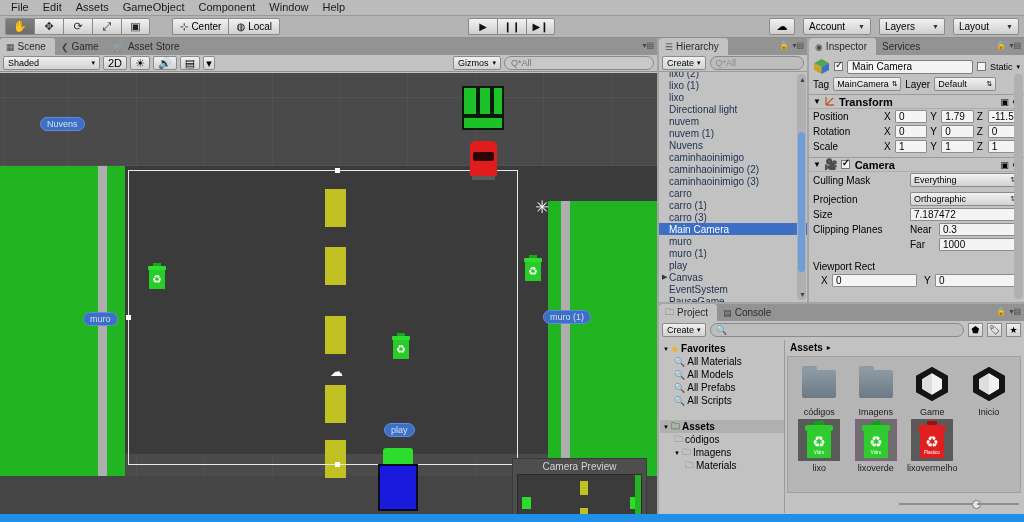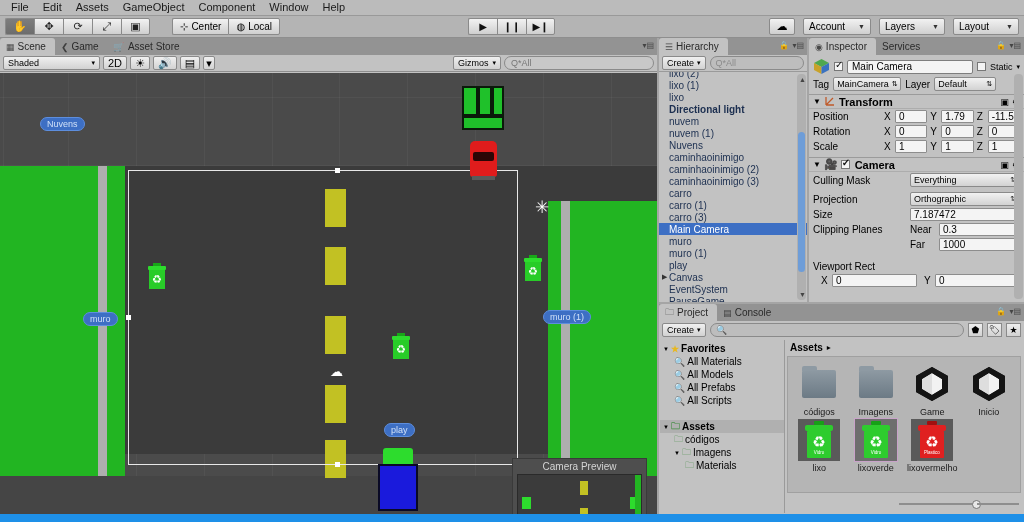--- a/index.html
+++ b/index.html
@@ -505,21 +505,21 @@
     <div class="hlist" id="hierarchy-list">
         <div class="hitem" style="position: relative; height: 7px; overflow: hidden; align-items: flex-end;">
           <span>lixo (2)</span>
         </div>
         <div class="hitem" style="position: relative;">
           <span>lixo (1)</span>
         </div>
         <div class="hitem" style="position: relative;">
           <span>lixo</span>
         </div>
-        <div class="hitem" style="position: relative; font-weight: bold;">
+        <div class="hitem" style="position: relative;">
           <span>Directional light</span>
         </div>
         <div class="hitem" style="position: relative;">
           <span>nuvem</span>
         </div>
         <div class="hitem" style="position: relative;">
           <span>nuvem (1)</span>
         </div>
         <div class="hitem" style="position: relative;">
           <span>Nuvens</span>

